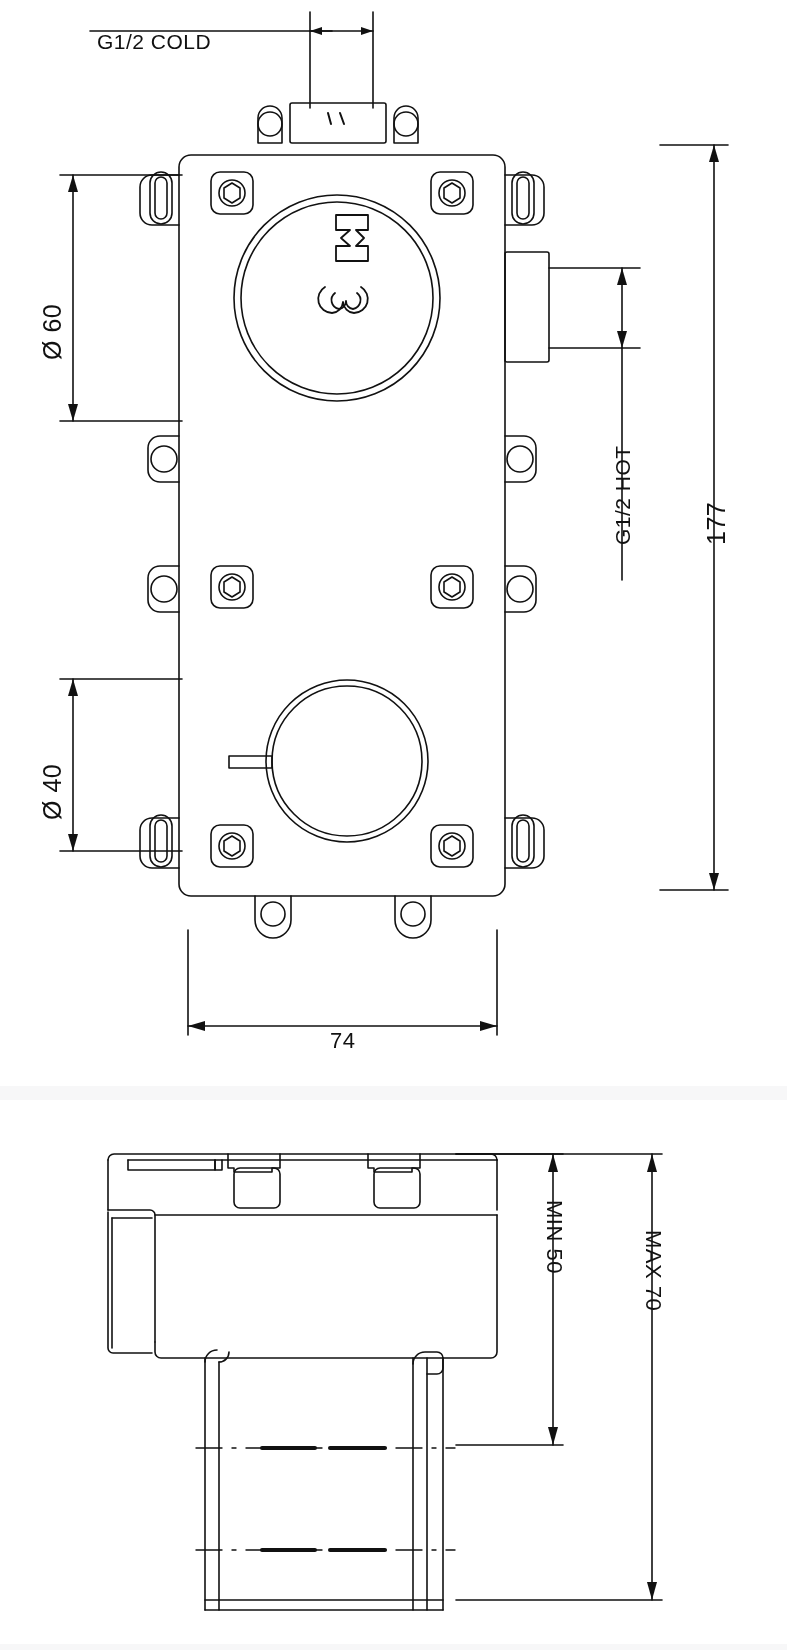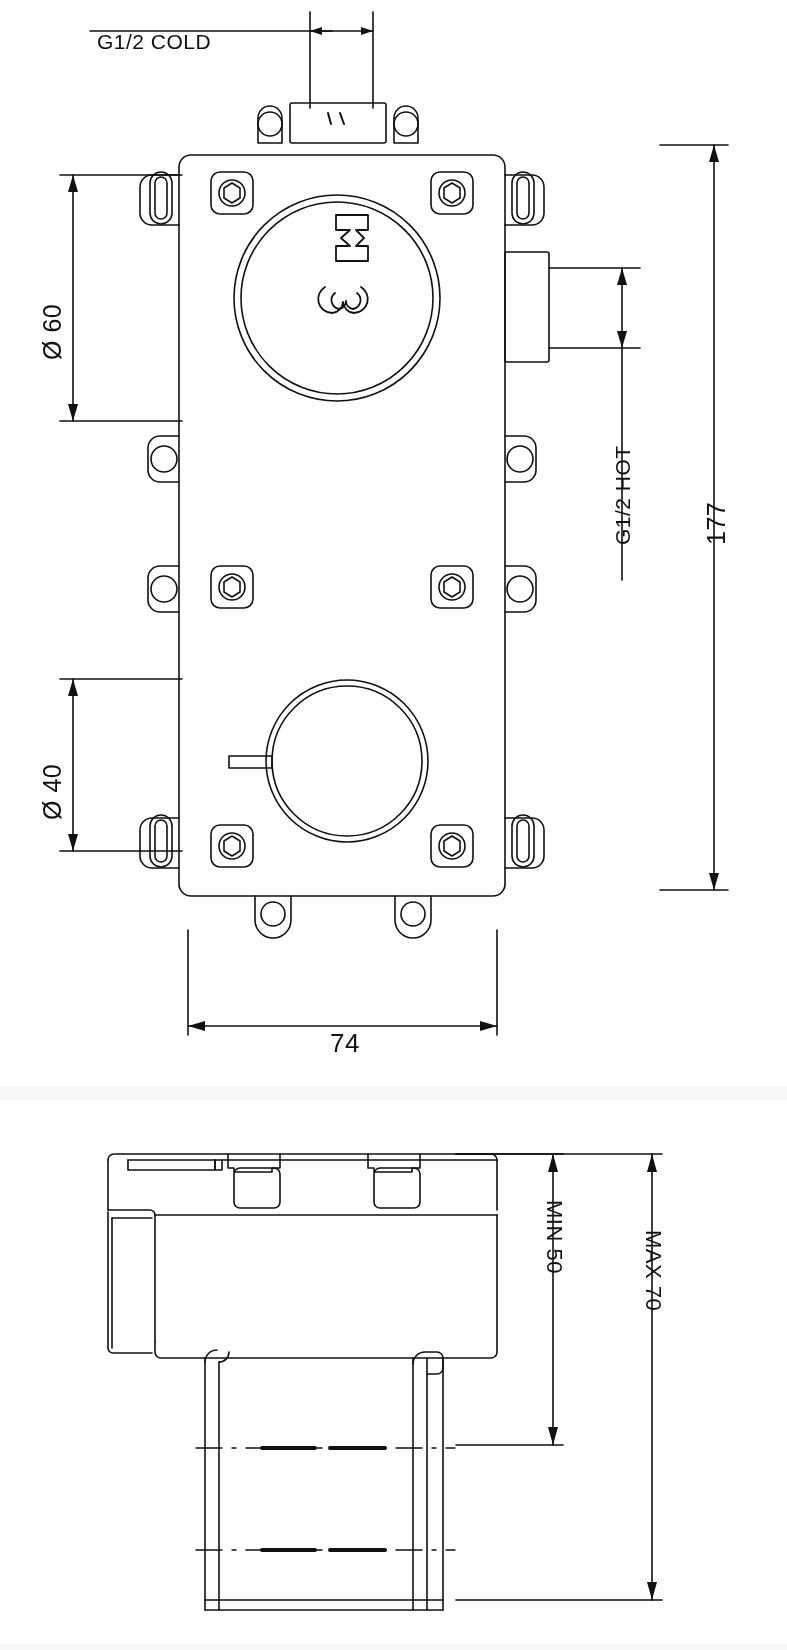--- a/index.html
+++ b/index.html
@@ -244,21 +244,21 @@
     <div class="lbl" style="left:97px; top:31px; font-size:21px;">G1/2   COLD</div>
 
     <div class="lbl rot-ccw" style="left:40px; top:360px; font-size:25px;">Ø 60</div>
 
     <div class="lbl rot-ccw" style="left:40px; top:820px; font-size:25px;">Ø 40</div>
 
     <div class="lbl rot-ccw" style="left:612px; top:545px; font-size:21px;">G1/2   HOT</div>
 
     <div class="lbl rot-ccw" style="left:704px; top:545px; font-size:25px;">177</div>
 
-    <div class="lbl" style="left:330px; top:1030px; font-size:26px;">74</div>
+    <div class="lbl" style="left:330px; top:1030px; font-size:22px;">74</div>
   </div>
 
   <div class="divider" style="top:1086px;"></div>
 
   <div class="view" style="top:1100px; height:550px;">
     <svg width="787" height="550" viewBox="0 0 787 550">
       <g fill="none" stroke="#111111" stroke-width="1.6" stroke-linejoin="round" stroke-linecap="round">
 
         <g>
           <path d="M128 60 L128 70 A0 0 0 0 0 128 70 L215 70 L215 60"></path>

